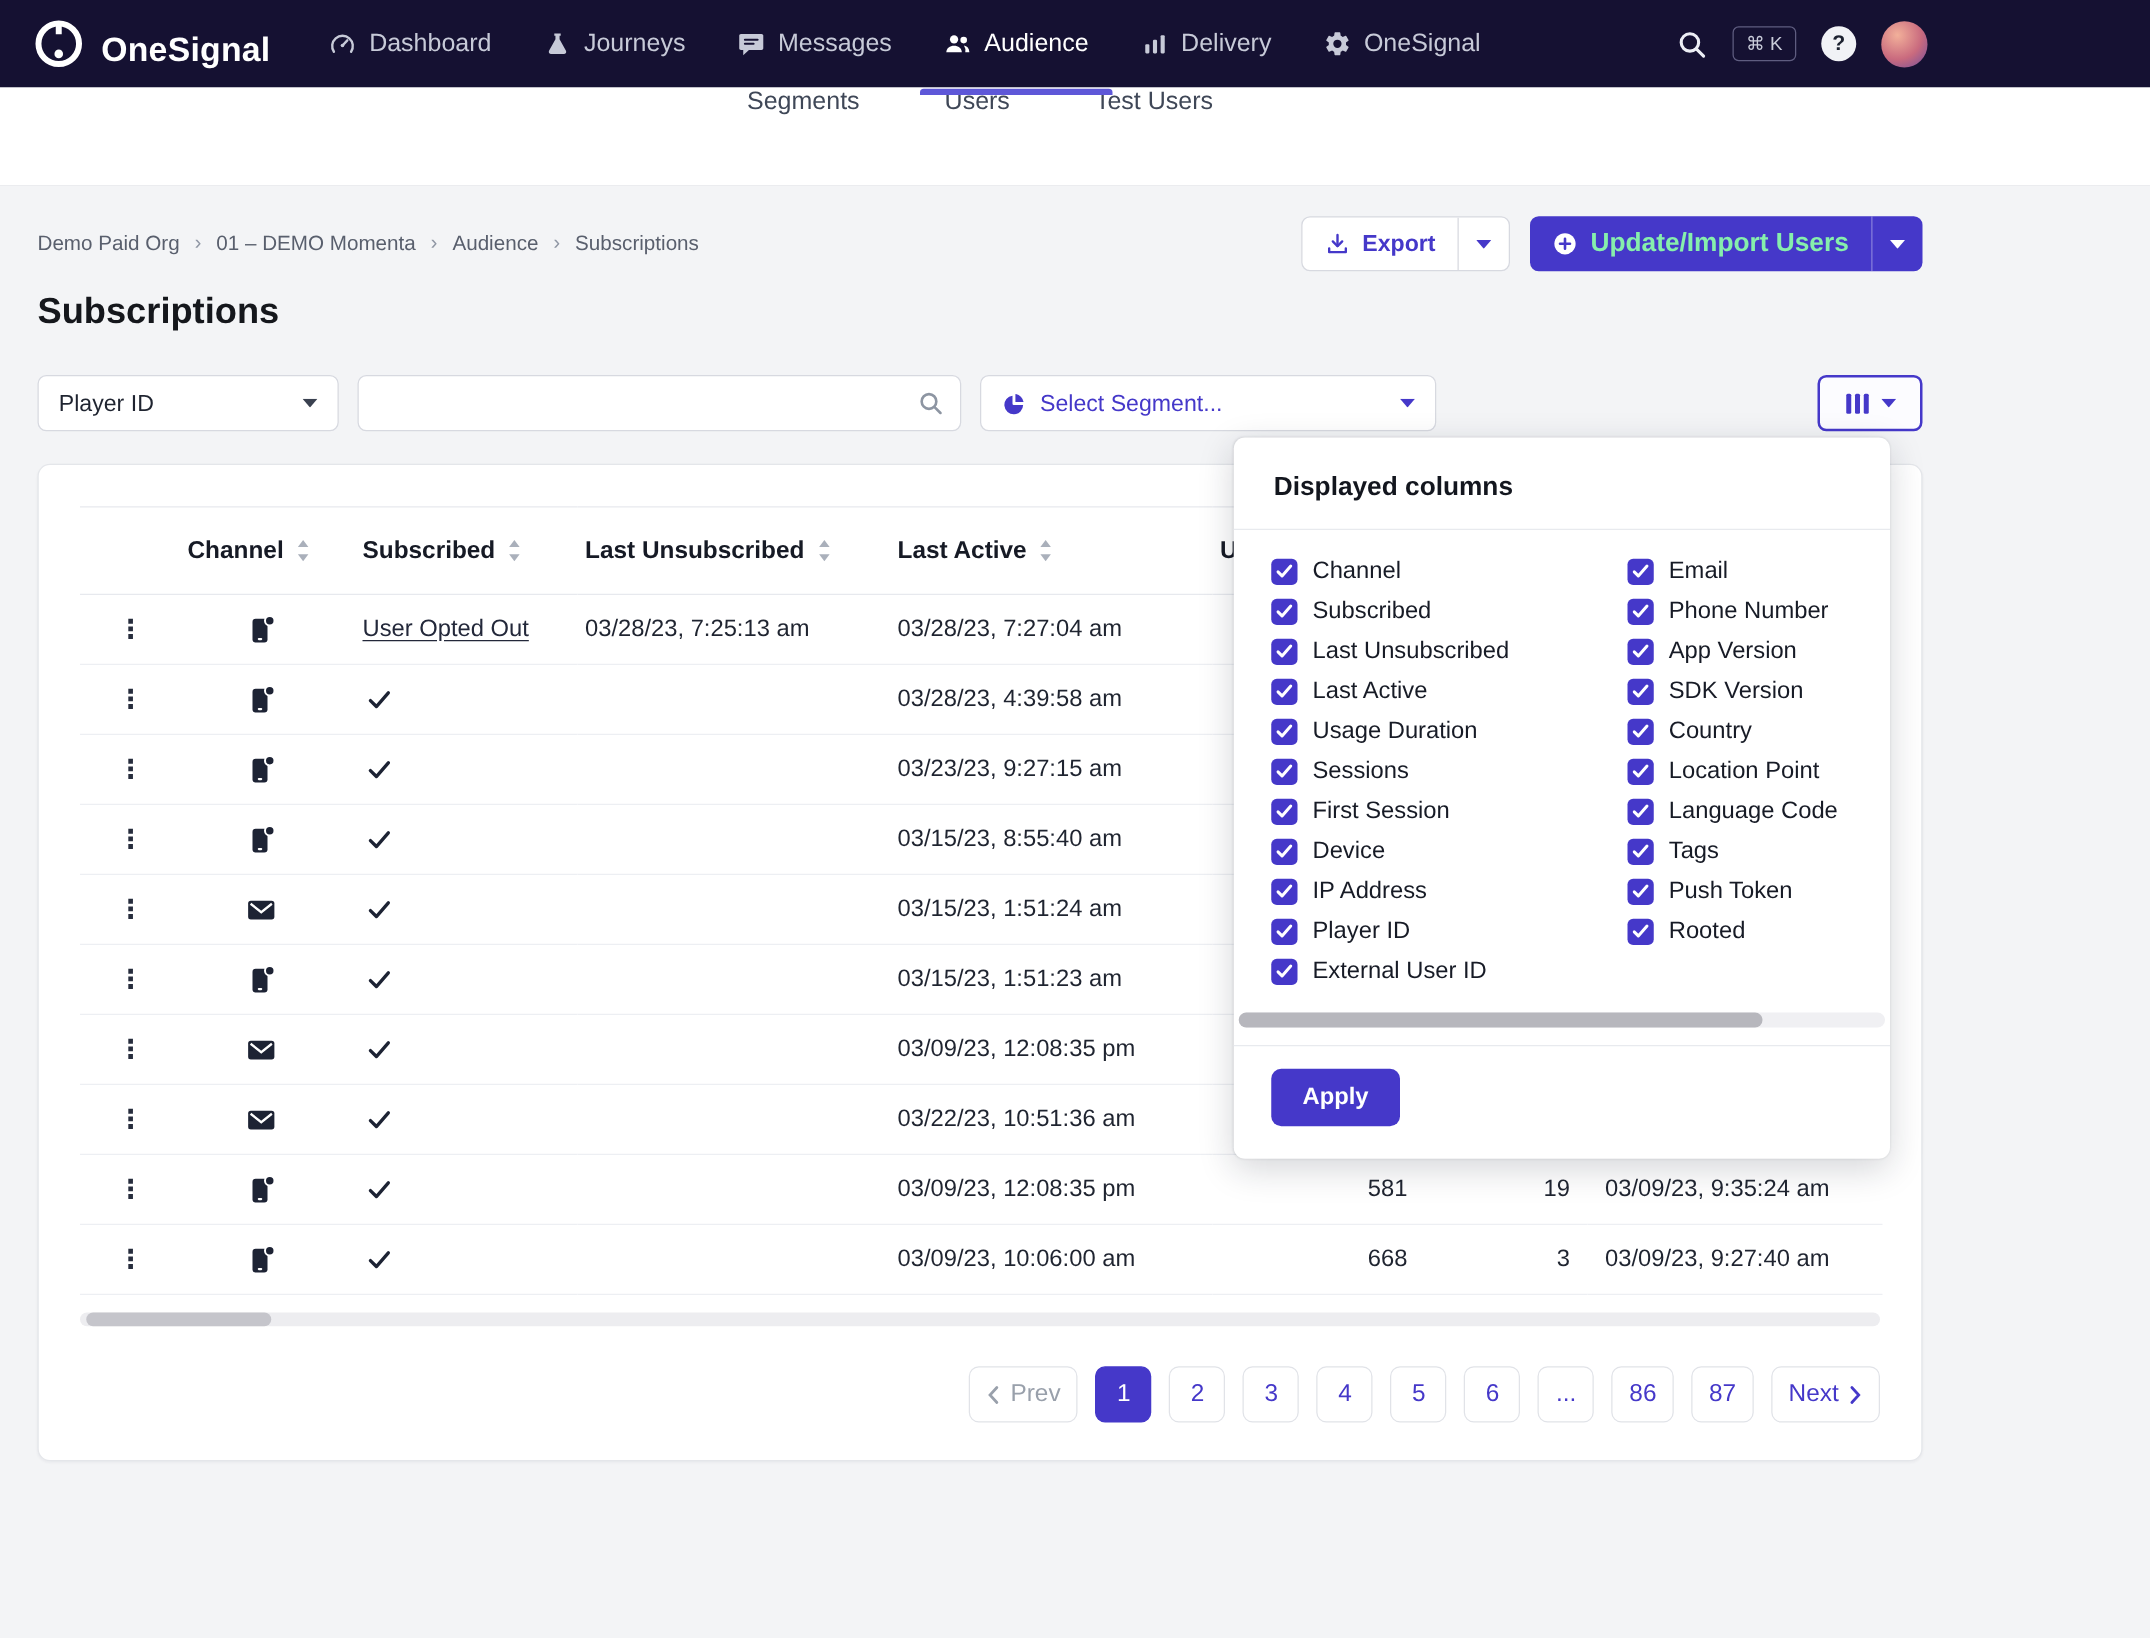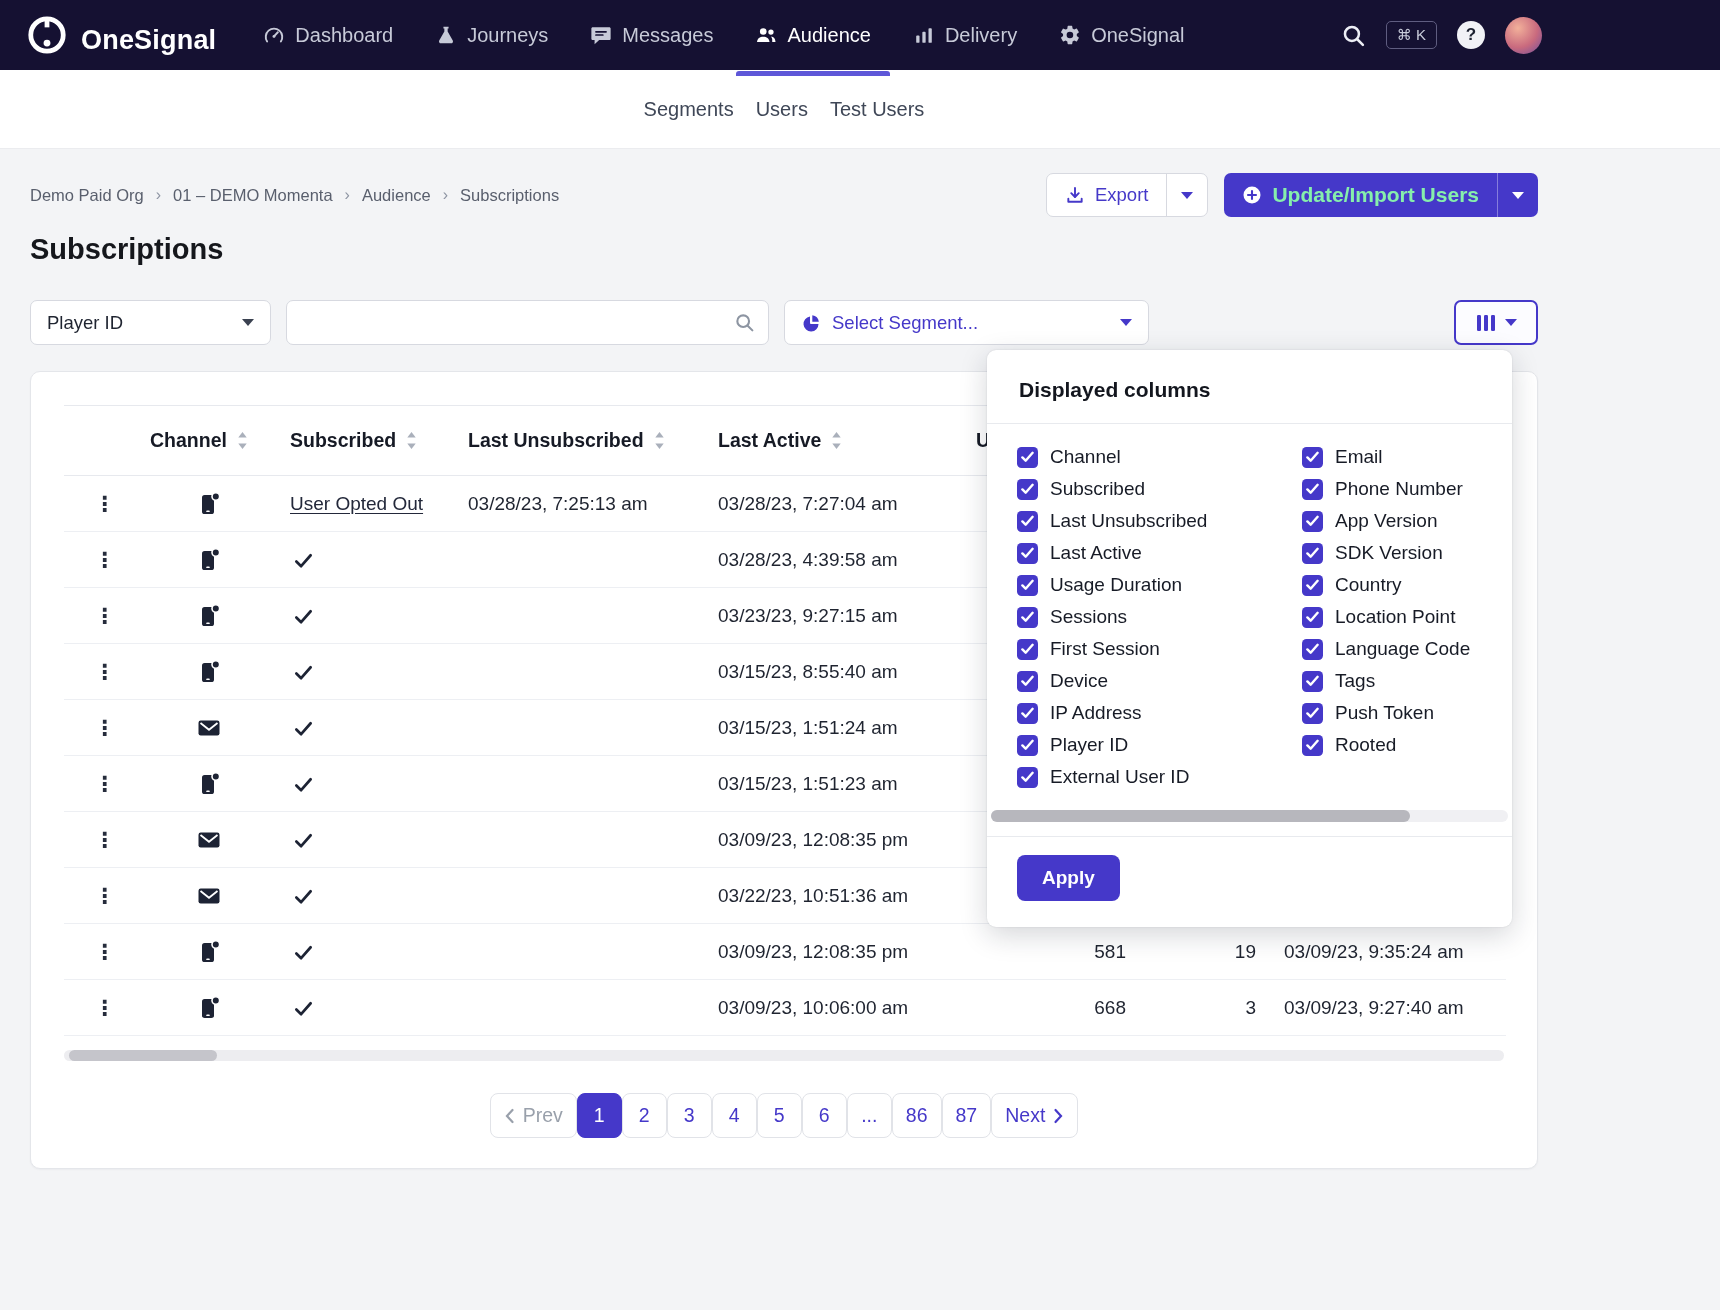--- a/index.html
+++ b/index.html
@@ -23,35 +23,35 @@
   .nav-item.active::after{content:"";position:absolute;left:2px;right:2px;bottom:0;height:5px;background:var(--underline);border-radius:3px 3px 0 0}
   .nav-right{margin-left:auto;display:flex;align-items:center;gap:20px}
   .nav-search{width:25px;height:25px;color:#eceef5;cursor:pointer;display:inline-flex}
   .nav-search svg{width:100%;height:100%}
   .kbd{border:1px solid #5f5d80;color:#c9ccda;font-size:15px;padding:4px 10px;border-radius:5px;white-space:nowrap}
   .help{width:28px;height:28px;border-radius:50%;background:#f1f2f6;color:#1c2130;font-weight:700;font-size:17px;display:flex;align-items:center;justify-content:center;cursor:pointer}
   .avatar{width:37px;height:37px;border-radius:50%;background:radial-gradient(circle at 35% 30%,#f2b09a,#c96a7e 55%,#6e4e9e);cursor:pointer}
 
   
   .subnav{background:#fff;border-bottom:1px solid #ebecef}
-  .subnav .shell{height:78px;display:flex;align-items:center;justify-content:center;gap:22px}
+  .subnav .shell{height:78px;display:flex;align-items:flex-start;justify-content:center;gap:68px}
   .subtab{font-size:20px;color:#3f4757;cursor:pointer}
 
   
   main{padding:0 30px}
   .crumb-row{margin-top:24px;display:flex;align-items:center;justify-content:space-between}
   .breadcrumb{display:flex;align-items:flex-start;gap:12px;font-size:16.5px;color:#595f6d}
   .bc-item{cursor:pointer}
   .bc-sep{color:#8f96a4;font-size:16px}
   .actions{display:flex;gap:16px}
   .split-btn{display:flex;align-items:stretch;height:44px;border-radius:7px;overflow:hidden}
   .split-btn.light{background:#fff;border:1px solid #d7d9e0}
   .split-btn.primary{background:var(--accent)}
   .split-main{display:flex;align-items:center;gap:10px;padding:0 18px;background:transparent;border:none;font:inherit;cursor:pointer}
-  .light .split-main{color:var(--accent);font-size:18.5px;font-weight:400}
+  .light .split-main{color:var(--accent);font-size:18.5px;font-weight:700}
   .primary .split-main{color:#86efac;font-size:21px;font-weight:700}
   .split-div{width:1px;background:#d7d9e0}
   .primary .split-div{background:rgba(255,255,255,.35)}
   .split-caret{width:40px;display:flex;align-items:center;justify-content:center;background:transparent;border:none;cursor:pointer}
   .light .split-caret{color:var(--accent)}.primary .split-caret{color:#fff}
   .ic-20{width:20px;height:20px;display:inline-flex}
   .ic-20 svg{width:100%;height:100%}
   .caret{width:12px;height:7px;display:inline-flex}
   .caret svg{width:100%;height:100%}
   h1{margin-top:16px;font-size:29px;font-weight:700;color:#15171c}
@@ -86,21 +86,21 @@
   .ch-ic svg{width:100%;height:100%}
   .check{width:21px;height:21px;display:inline-flex;vertical-align:middle;margin-left:3px}
   .check svg{width:100%;height:100%}
   .opted{text-decoration:underline;text-underline-offset:3px;cursor:pointer;color:#23283a}
   th.al-r,td.al-r{text-align:right;padding-right:14px}
   td.td-first{padding-left:14px}
   .hscroll{margin-top:14px;height:11px;background:#ededf0;border-radius:8px;position:relative;cursor:pointer}
   .hscroll .thumb{position:absolute;left:5px;top:0;height:11px;width:148px;background:#c5c5cb;border-radius:8px}
 
   
-  .pagination{margin-top:32px;display:flex;justify-content:center;}
+  .pagination{margin-top:32px;display:flex;justify-content:flex-end;gap:14px}
   .pg-btn{height:45px;min-width:45px;padding:0 13px;border:1px solid #e1e3e8;border-radius:8px;background:#fff;font:inherit;font-size:19.5px;color:var(--accent);display:flex;align-items:center;justify-content:center;gap:8px;cursor:pointer}
   .pg-btn.prev{color:#99a0ab}
   .pg-btn.active{background:var(--accent);border-color:var(--accent);color:#fff}
   .pg-ch{width:11px;height:16px;display:inline-flex}
   .pg-ch svg{width:100%;height:100%}
 
   
   .popover{position:absolute;left:987px;top:350px;width:525px;background:#fff;border-radius:9px;box-shadow:0 8px 28px rgba(22,25,44,.18),0 0 2px rgba(22,25,44,.12);z-index:50}
   .pop-head{padding:28px 32px 21px;font-size:21px;font-weight:700;color:#13161e}
   .pop-div{height:1px;background:#e8eaee}

